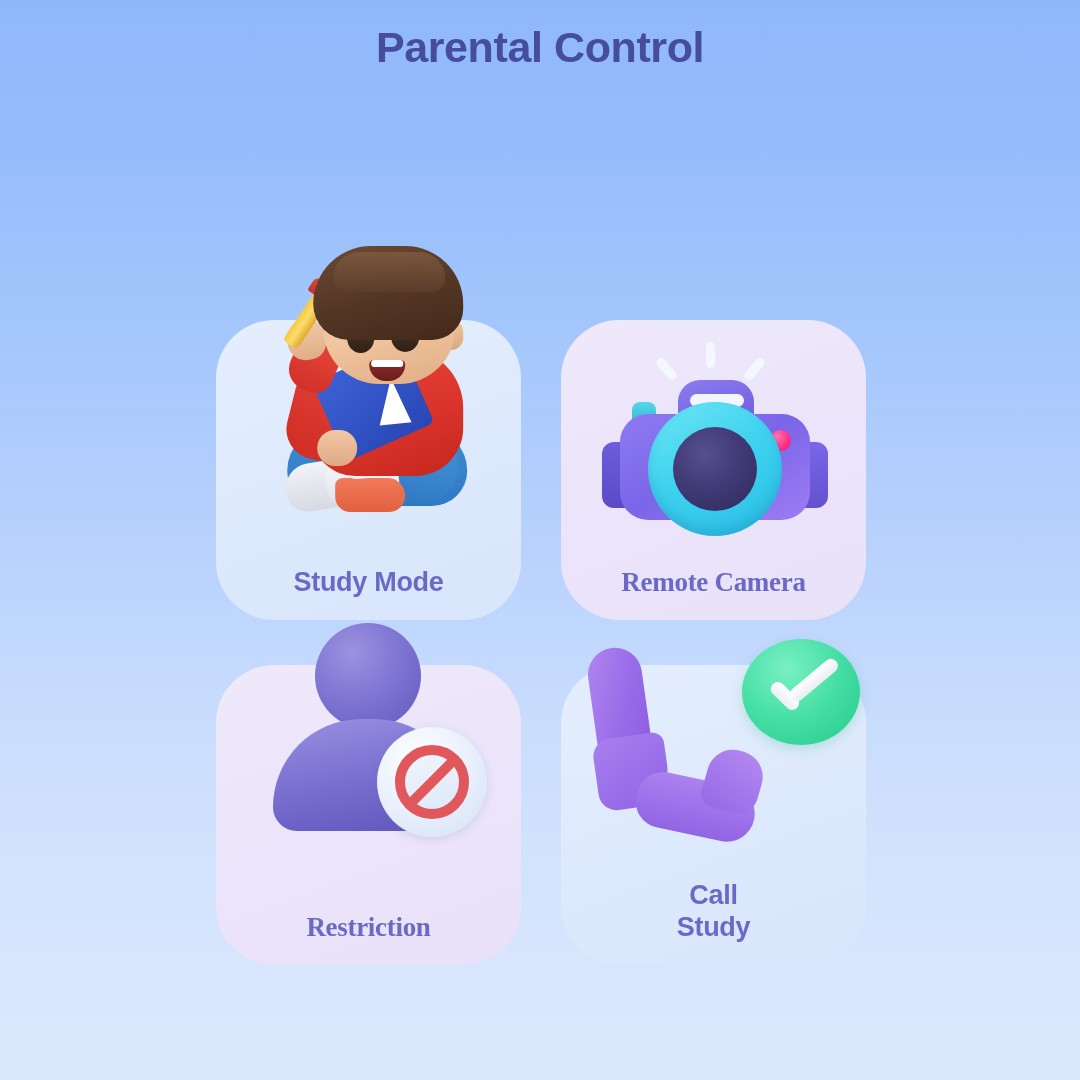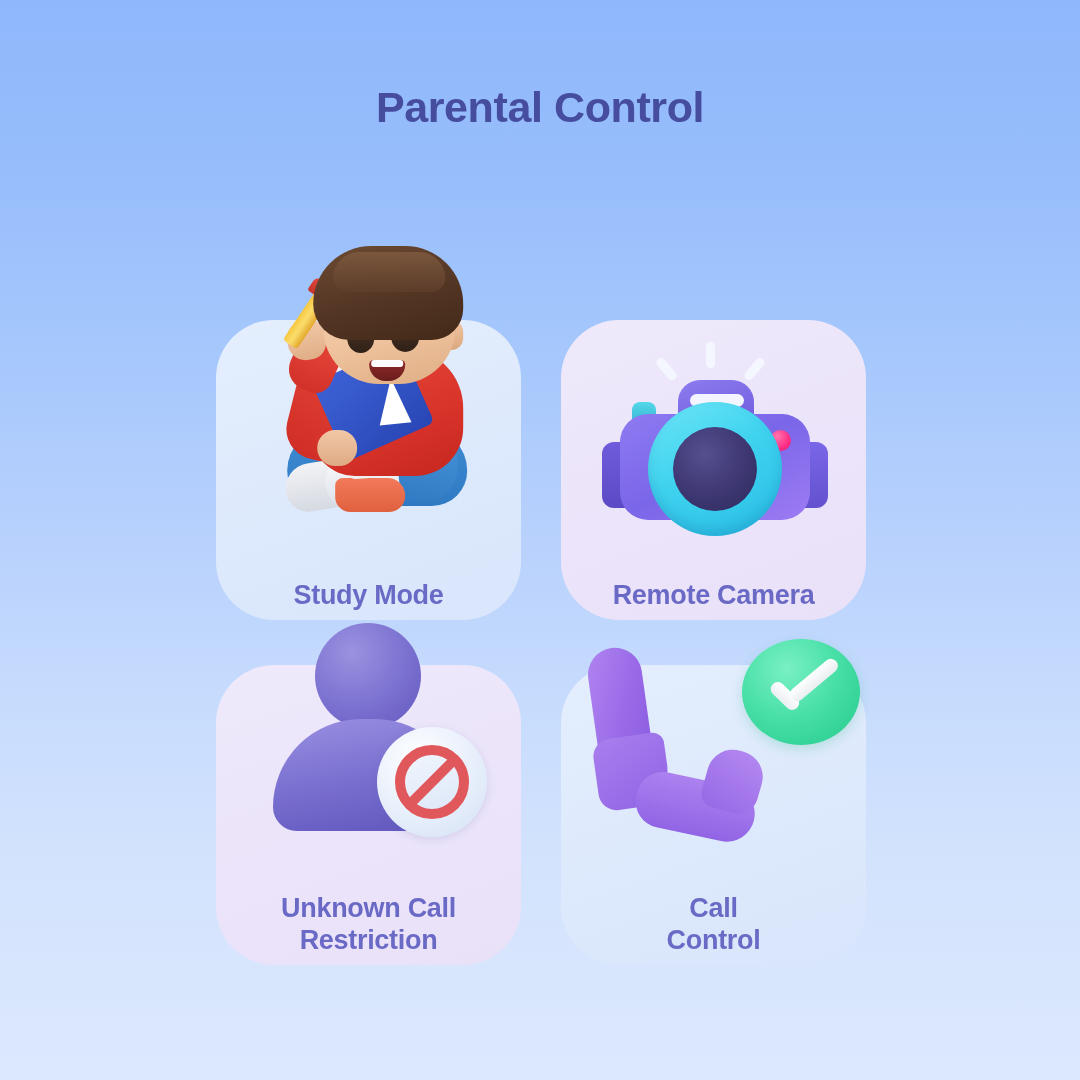--- a/index.html
+++ b/index.html
@@ -6,21 +6,21 @@
   html,body { width:1080px; height:1080px; }
   body {
     font-family:"Liberation Sans", sans-serif;
     background:linear-gradient(180deg,
       #8FB8FB 0%, #96BCFB 14%, #A3C6FC 30%,
       #B6D0FD 48%, #C6DBFD 64%, #D3E3FD 80%, #DCE8FD 100%);
     overflow:hidden; position:relative;
   }
 
   
-  .header { width:100%; padding-top:64px; text-align:center;margin-top:20px; }
+  .header { width:100%; padding-top:24px; text-align:center; }
   .page-title {
     font-size:43px; font-weight:bold; color:#464C9E;
     letter-spacing:-0.4px; line-height:1.1;
   }
   .page-subtitle {
     margin:22px auto 0; width:760px;
     font-size:25px; line-height:1.34; color:#4B50A0; font-weight:400;
     letter-spacing:-0.1px;
   }
 
@@ -30,24 +30,24 @@
     width:650px;
     display:grid;
     grid-template-columns:305px 305px;
     grid-template-rows:300px 300px;
     column-gap:40px; row-gap:45px;
   }
   .card {
     position:relative; border-radius:58px;
     display:flex; flex-direction:column;
     align-items:center; justify-content:flex-end;
-    padding-bottom:9px;
+    padding-bottom:22px;
   }
   .card-blue   { background:linear-gradient(160deg,#E4EEFD 0%,#DDE9FC 55%,#D8E5FB 100%); }
-  .card-violet { background:linear-gradient(160deg,#EFE9FB 0%,#EBE4FA 55%,#E8E1F8 100%); }
+  .card-violet { background:linear-gradient(160deg,#EFE9FB 0%,#EBE4FA 55%,#E8E1F8 100%);font-family:Liberation Serif, serif; }
 
   .card-label {
     position:relative; z-index:5;
     font-size:27px; font-weight:bold; color:#6A6AC6;
     text-align:center; line-height:1.16; letter-spacing:-0.3px;
   }
 
   .art { position:absolute; left:0; right:0; pointer-events:none; }
 
   
@@ -282,38 +282,38 @@
     <div class="art art-user">
       <div class="usr">
         <div class="usr-head"></div>
         <div class="usr-body"></div>
         <div class="usr-badge"></div>
         <div class="usr-ban"></div>
         <div class="usr-bar"></div>
       </div>
     </div>
     <div class="card-label">
-      <span>Unknown Call</span><br>
+      <br>
       <span>Restriction</span>
     </div>
   </div>
 
   <div class="card card-blue">
     <div class="art art-phone">
       <div class="ph">
         <div class="ph-handset">
           <div class="ph-a"></div>
           <div class="ph-b"></div>
           <div class="ph-c"></div>
           <div class="ph-d"></div>
         </div>
         <div class="ph-check"></div>
         <div class="ph-tick1"></div>
         <div class="ph-tick2"></div>
       </div>
     </div>
     <div class="card-label">
       <span>Call</span><br>
-      <span>Control</span>
+      <span>Study</span>
     </div>
   </div>
 
 </div>
 
 </body></html>

